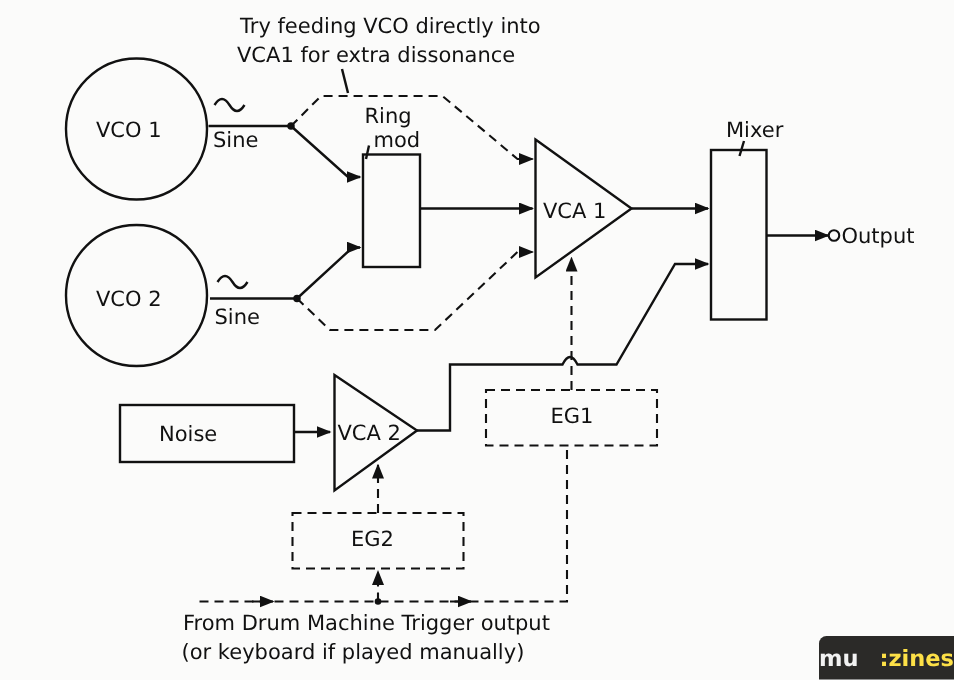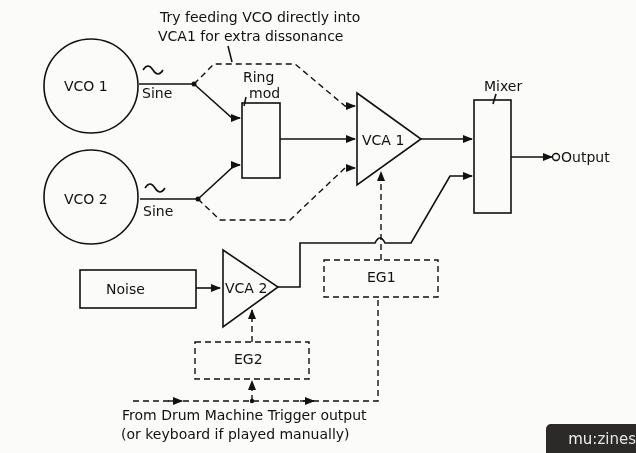--- a/index.html
+++ b/index.html
@@ -1,23 +1,23 @@
 <!DOCTYPE html>
 <html><head>
 <meta charset="utf-8">
 <style>
   html, body { margin:0; padding:0; background:#fbfbfa; }
   body { width:636px; height:453px; position:relative; overflow:hidden; font-family:"DejaVu Sans", sans-serif; }
   svg { position:absolute; left:0; top:0; }
   .lbl { font-family:"DejaVu Sans", sans-serif; font-size:14px; fill:#111; }
   .s { stroke:#111; stroke-width:1.6; fill:none; }
   .d { stroke:#111; stroke-width:1.4; fill:none; stroke-dasharray:6 4; }
-  .badge { position:absolute; right:0; top:424px; width:90px; height:29px; background:#2b2a28; border-top-left-radius:5px; display:flex; align-items:center; justify-content:flex-end; font-family:"DejaVu Sans", sans-serif; font-weight:normal; font-size:15px; }
+  .badge { position:absolute; right:0; top:424px; width:90px; height:29px; background:#2b2a28; border-top-left-radius:5px; display:flex; align-items:center; justify-content:space-between; font-family:"DejaVu Sans", sans-serif; font-weight:bold; font-size:15px; }
   .badge .mu { color:#f2f2f2; }
-  .badge .zn { color:#e5e5e5; }
+  .badge .zn { color:#fde047; }
 </style>
 </head>
 <body>
 
 <svg width="636" height="453" viewBox="0 0 636 453">
   <defs>
     <marker id="arr" markerWidth="10" markerHeight="8" refX="9" refY="4" orient="auto" markerUnits="userSpaceOnUse">
       <path d="M0,0 L10,4 L0,8 z" fill="#111"></path>
     </marker>
   </defs>

